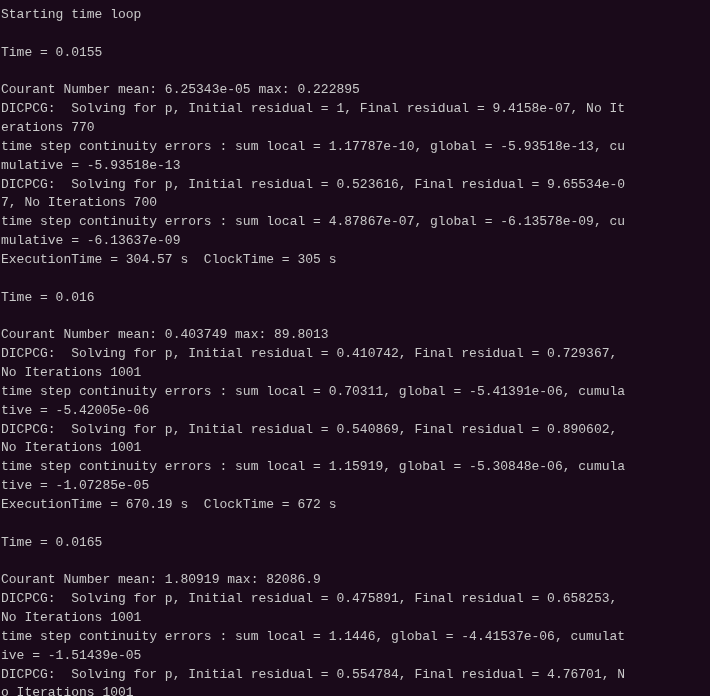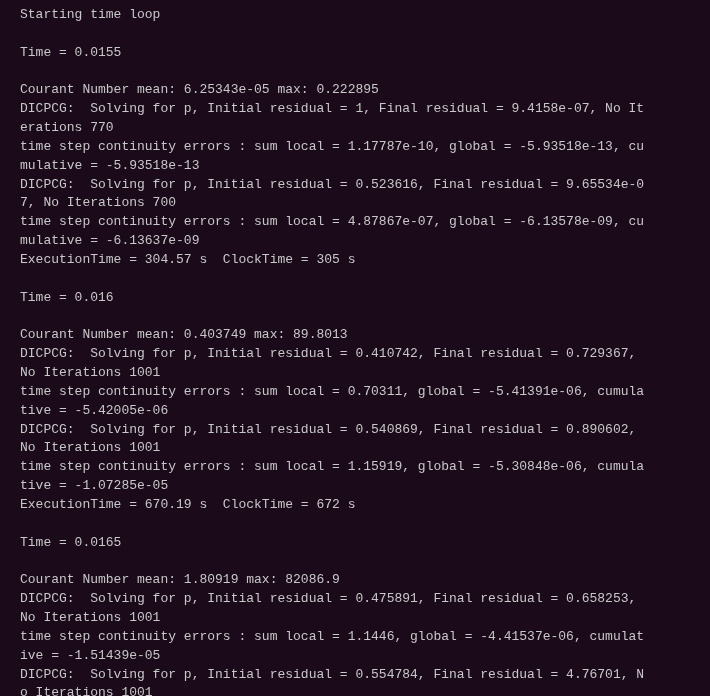--- a/index.html
+++ b/index.html
@@ -13,21 +13,21 @@
       background-color: #1a0a1a;
       overflow: hidden;
       font-family: 'Courier New', Courier, monospace;
       font-size: 13px;
       line-height: 1.45;
       color: #c8c8c8;
     }
     .terminal {
       width: 100%;
       height: 100%;
-      padding: 6px 20px;
+      padding: 6px 1px;
       overflow: hidden;
       white-space: pre-wrap;
       word-break: break-all;
     }
     .line {
       display: block;
     }
     .blank {
       display: block;
       height: 1.45em;

